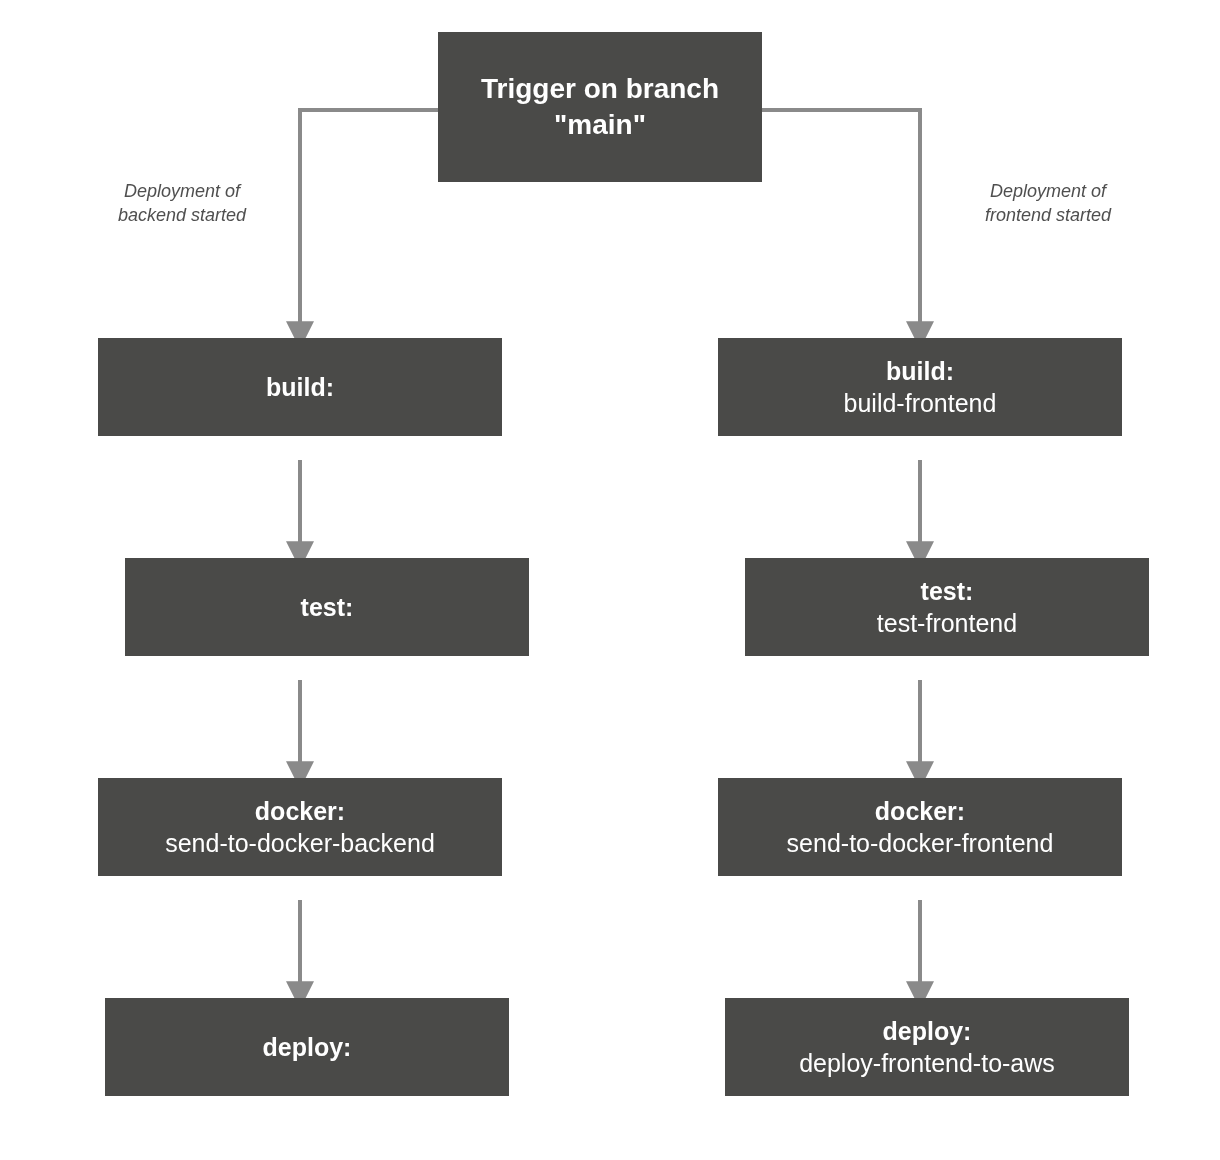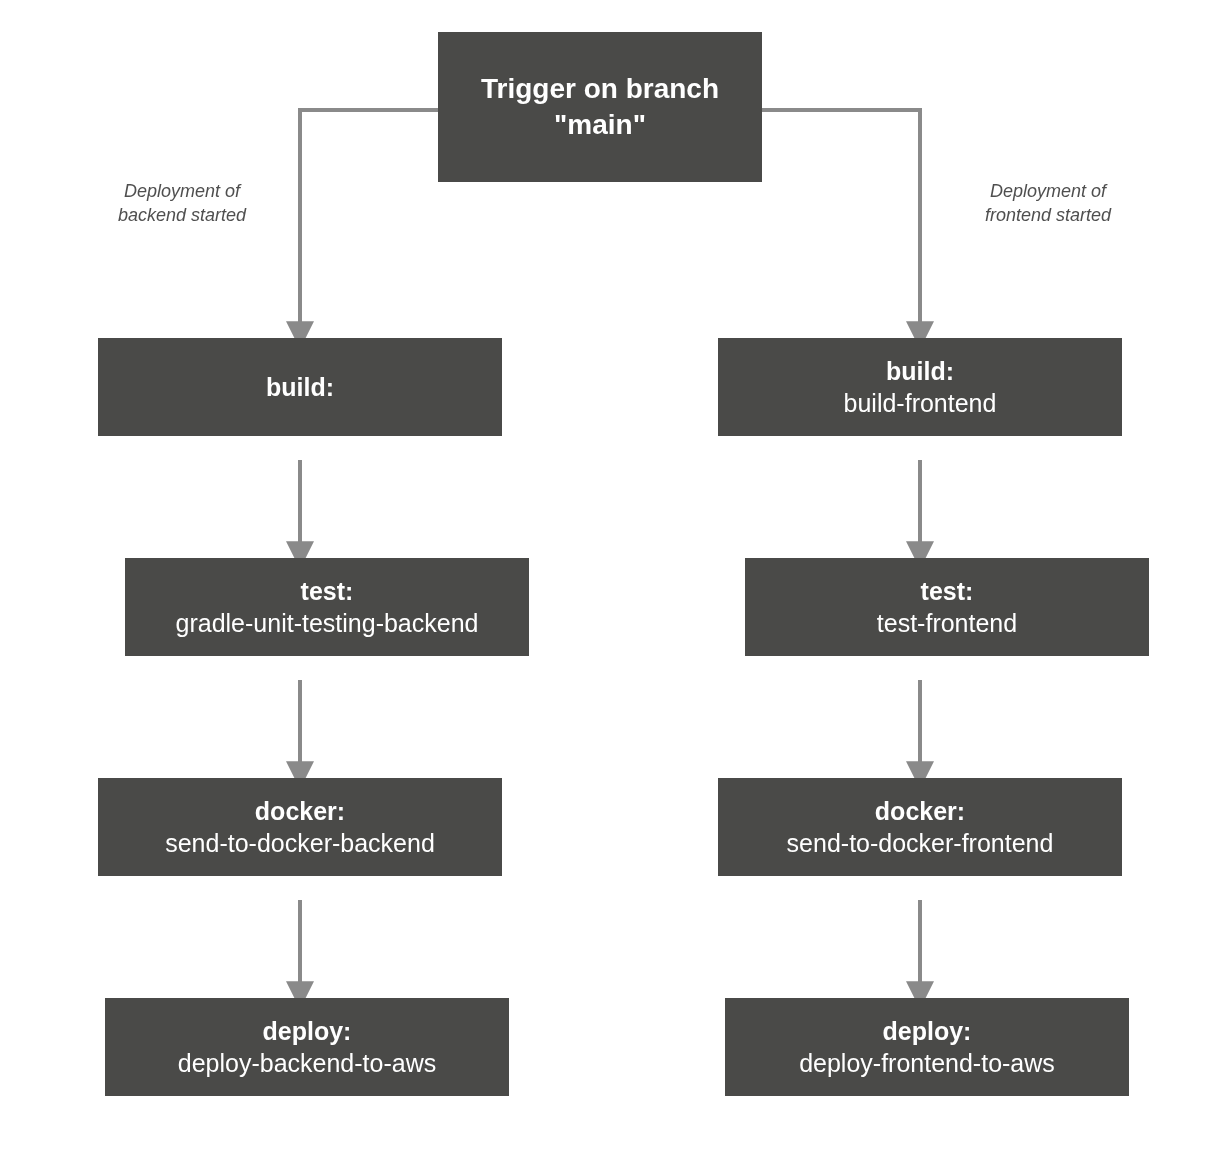--- a/index.html
+++ b/index.html
@@ -134,29 +134,27 @@
   <div class="edge-label" id="edge-label-backend">Deployment of
 backend started</div>
   <div class="edge-label" id="edge-label-frontend">Deployment of
 frontend started</div>
 
   <div class="node stage-node col-left row-0">
     <span class="line1">build:</span>
   </div>
   <div class="node stage-node col-left row-1">
     <span class="line1">test:</span>
-    <span class="line2">gradle-unit-testing-backend</span>
   </div>
   <div class="node stage-node col-left row-2">
     <span class="line1">docker:</span>
     <span class="line2">send-to-docker-backend</span>
   </div>
   <div class="node stage-node col-left row-3">
     <span class="line1">deploy:</span>
-    <span class="line2">deploy-backend-to-aws</span>
   </div>
 
   <div class="node stage-node col-right row-0">
     <span class="line1">build:</span>
     <span class="line2">build-frontend</span>
   </div>
   <div class="node stage-node col-right row-1">
     <span class="line1">test:</span>
     <span class="line2">test-frontend</span>
   </div>

